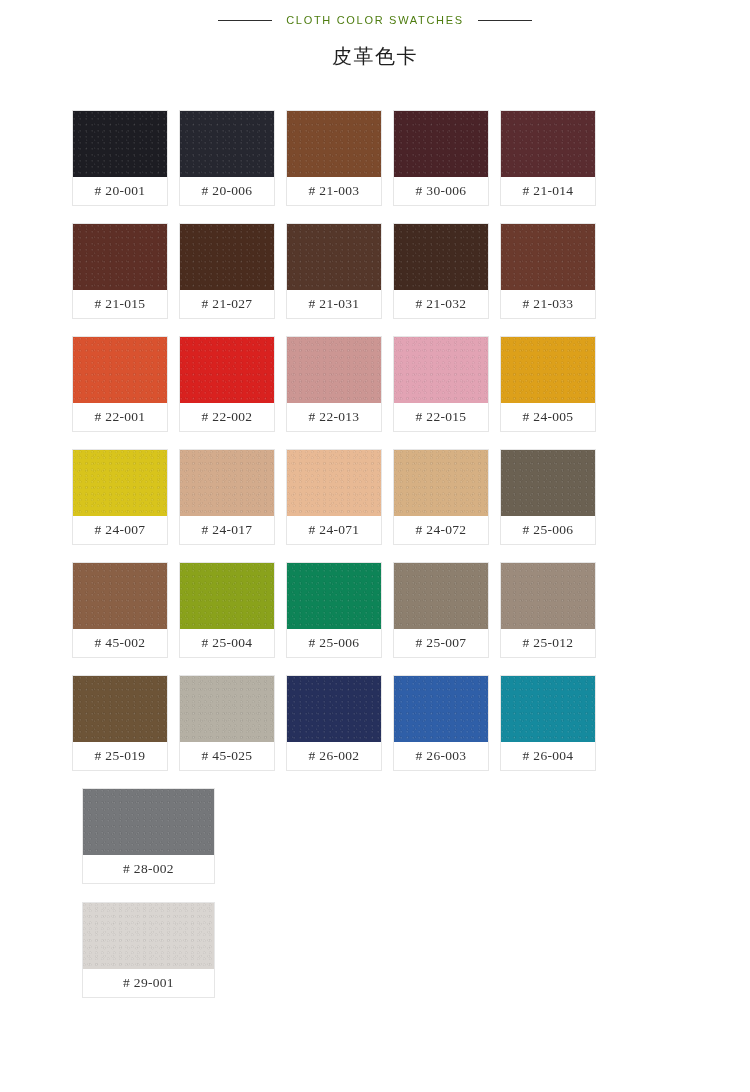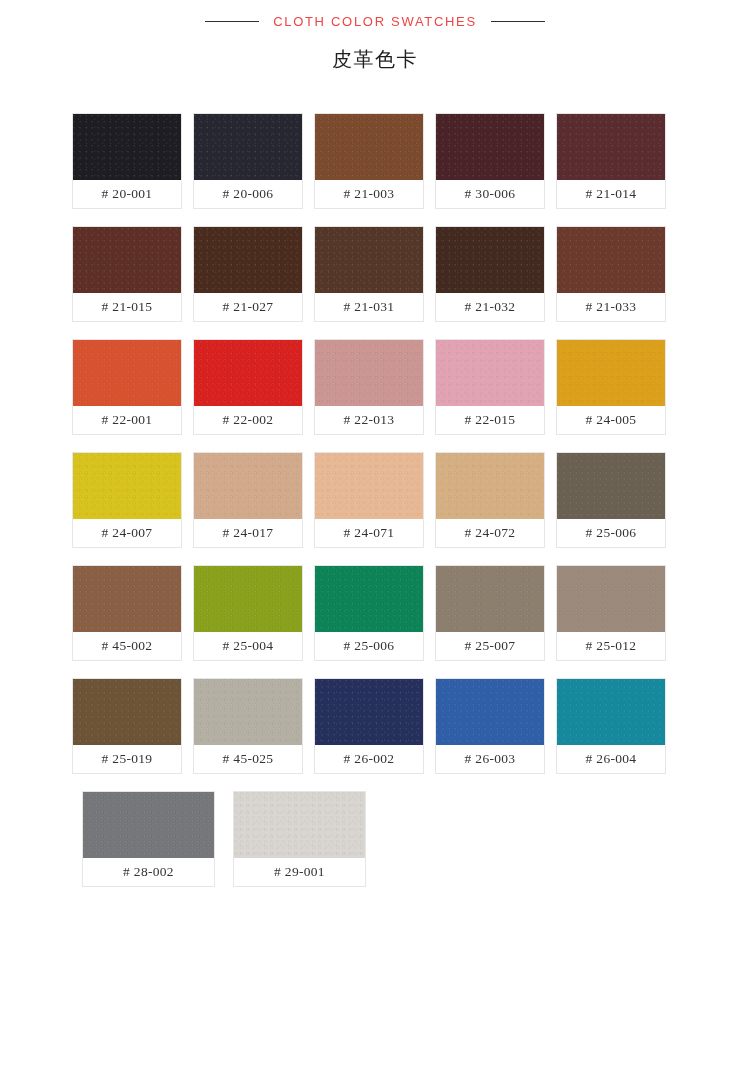--- a/index.html
+++ b/index.html
@@ -31,23 +31,23 @@
     justify-content: center;
     gap: 14px;
   }
   .rule {
     width: 54px;
     height: 1px;
     background: #2e2e2e;
   }
   .title-en {
     font-family: "Liberation Sans", sans-serif;
-    font-size: 13px;
+    font-size: 11px;
     letter-spacing: 1.7px;
-    color: #ef4444;
+    color: #4d7c0f;
     white-space: nowrap;
     font-weight: 400;
   }
   .title-cn {
     margin-top: 17px;
     font-family: Liberation Sans, sans-serif;
     font-size: 20px;
     letter-spacing: 1.5px;
     color: #1f1f1f;
     font-weight: 500;
@@ -60,24 +60,25 @@
   }
   .row {
     display: flex;
     justify-content: flex-start;
     gap: 11px;
     margin-bottom: 17px;
   }
   .row.wide {
     gap: 18px;
     padding-left: 10px;
+    flex-direction: column;
   }
 
   .card {
-    width: 110px;
+    width: 96px;
     background: #ffffff;
     border: 1px solid #e6e6e6;
     box-sizing: border-box;
     padding: 0;
     box-shadow: 0 0 0 0 rgba(0,0,0,0);
   }
   .row.wide .card {
     width: 133px;
   }
   .swatch {

